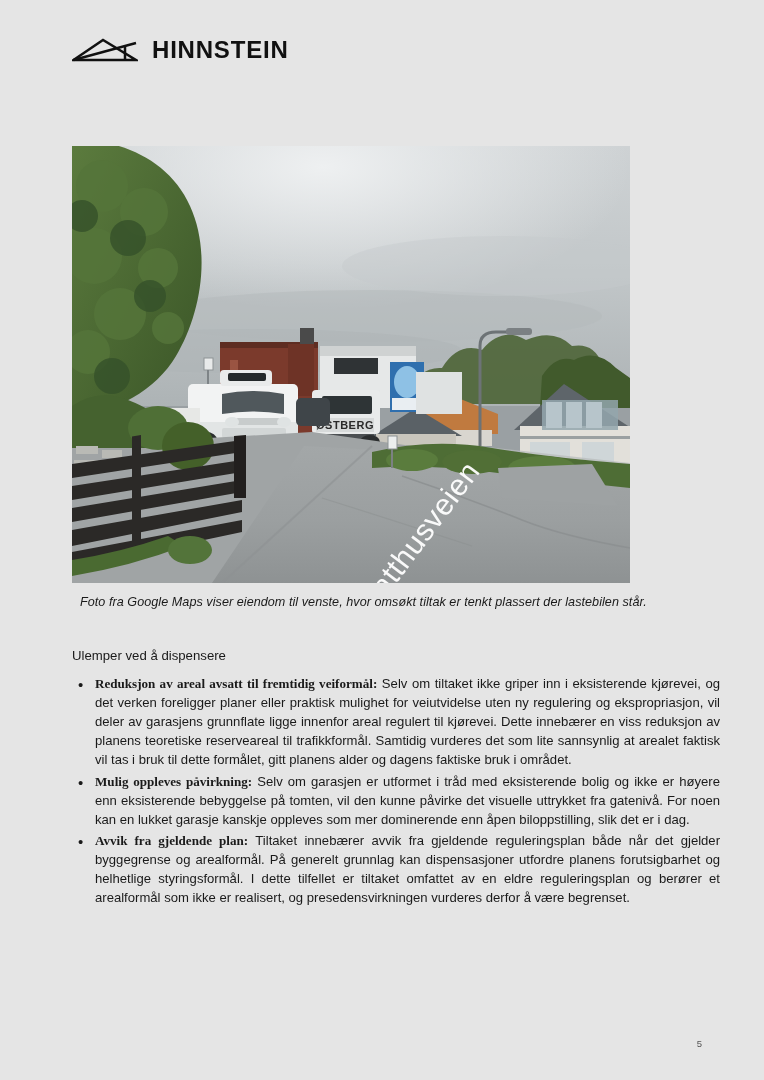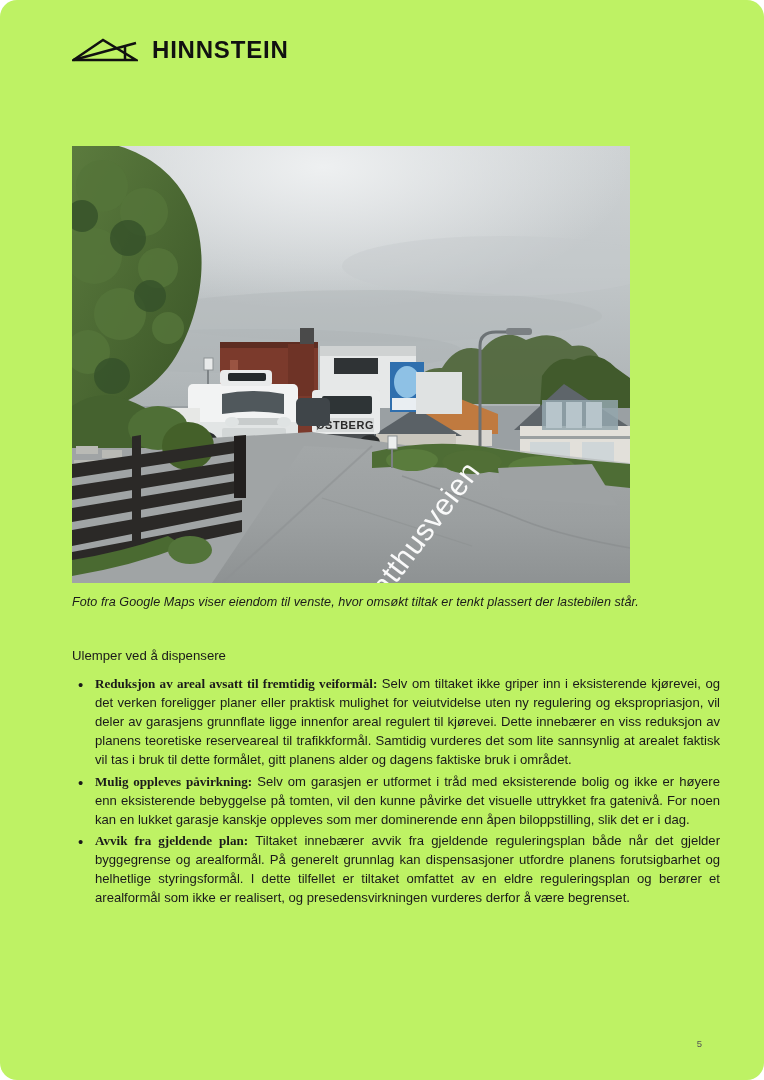--- a/index.html
+++ b/index.html
@@ -11,23 +11,22 @@
   body {
     font-family: "Liberation Sans", sans-serif;
     color: #1a1a1a;
     -webkit-font-smoothing: antialiased;
   }
   .page {
     position: relative;
     width: 764px;
     height: 1080px;
     margin: 0 auto;
-    background: #bef264;
+    background: #e5e5e5;
     overflow: hidden;
-    border-radius: 17px;
   }
 
   
   .header {
     position: absolute;
     left: 72px;
     top: 33px;
     width: 620px;
   }
   .logo-row {
@@ -71,21 +70,21 @@
     position: relative;
     width: 100%;
     height: 100%;
     overflow: hidden;
     background: #9aa0a3;
   }
   .photo svg { display: block; width: 100%; height: 100%; }
 
   .caption {
     position: absolute;
-    left: 72px;
+    left: 80px;
     top: 594px;
     width: 640px;
     font-size: 12.6px;
     font-style: italic;
     color: #1a1a1a;
     letter-spacing: 0.05px;
     line-height: 1.3;
   }
 
   

